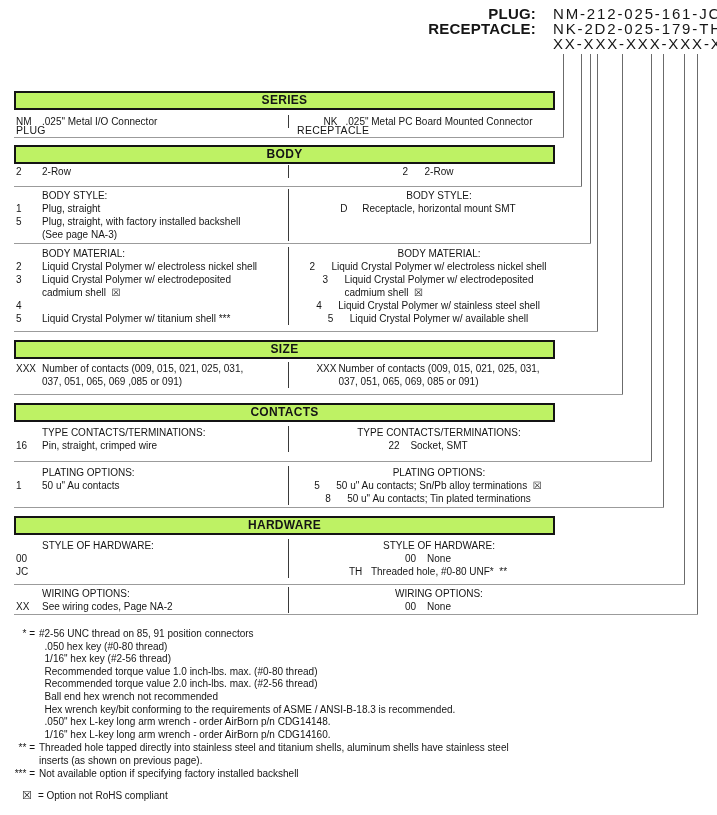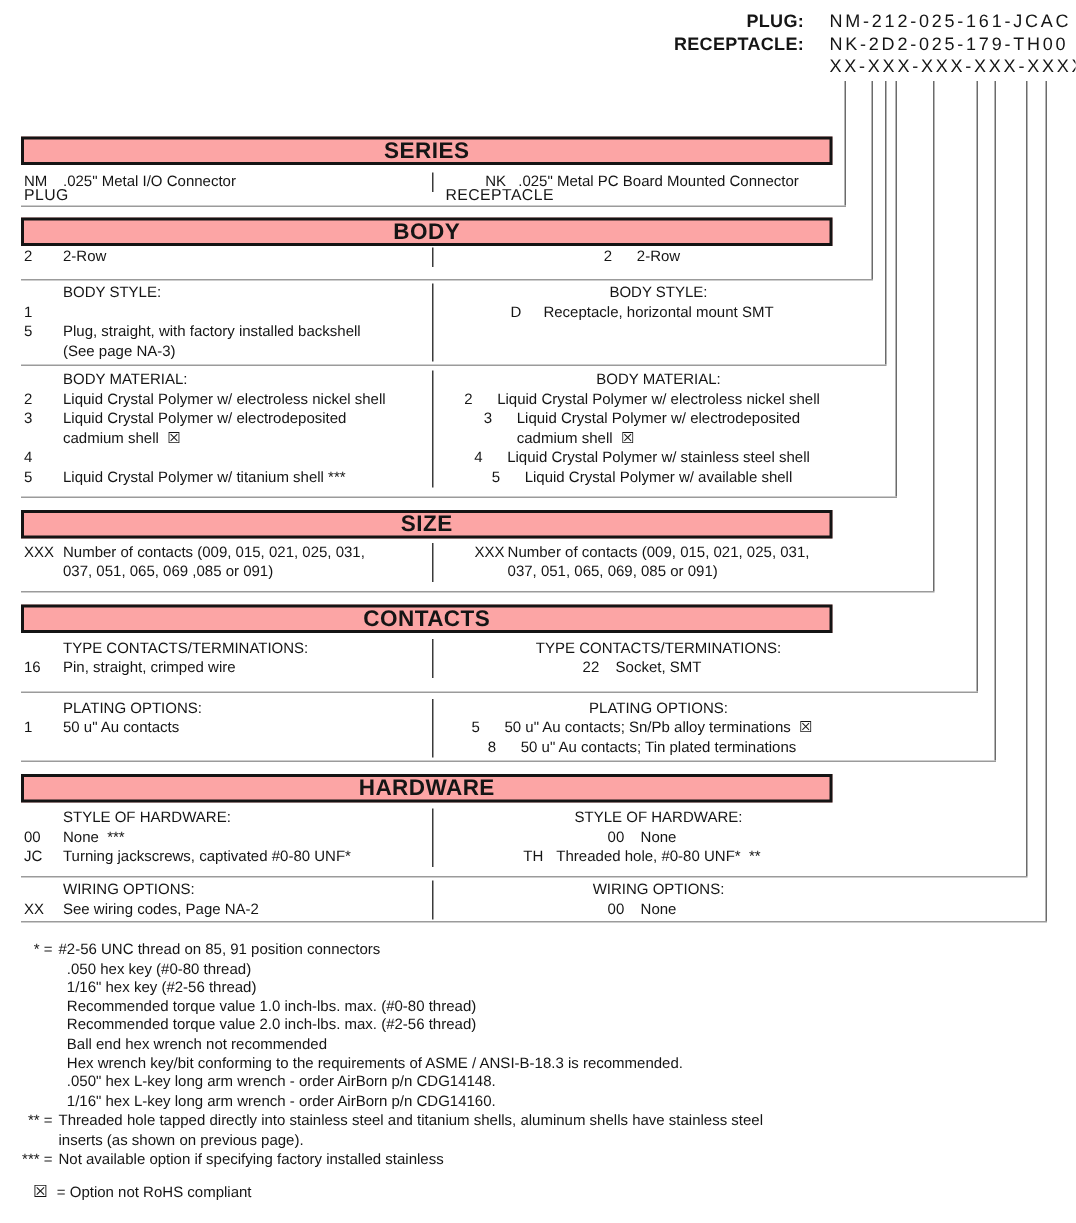--- a/index.html
+++ b/index.html
@@ -2,28 +2,28 @@
 <html><head>
 <meta charset="utf-8">
 <style>
   html,body{margin:0;padding:0;}
   body{
     width:717px;height:815px;background:#ffffff;position:relative;
     font-family:"Liberation Sans",sans-serif;color:#151515;
     -webkit-font-smoothing:antialiased;
   }
   
-  .pnrow{position:absolute;left:300px;width:417px;display:flex;font-size:12px;line-height:14px;}
+  .pnrow{position:absolute;left:300px;width:417px;display:flex;font-size:15px;line-height:14px;}
   .pnlabel{flex:0 0 236px;text-align:right;font-weight:bold;letter-spacing:.2px;white-space:pre;}
   .pnval{margin-left:17px;letter-spacing:1.85px;white-space:pre;}
   
   .collabel{position:absolute;font-size:10.5px;letter-spacing:.3px;margin-top:48px;}
   
   .secbox{position:absolute;left:14px;width:537px;height:15px;border:2px solid #141414;
-    text-align:center;font-weight:bold;font-size:15px;line-height:15px;letter-spacing:.3px;background:#fca5a5;}
+    text-align:center;font-weight:bold;font-size:12px;line-height:15px;letter-spacing:.3px;background:#bef264;}
   
   .block{position:absolute;left:14px;width:541px;display:flex;font-size:10px;line-height:13px;}
   .half-l{width:274px;display:flex;flex-direction:column;}
   .half-r{flex:1;display:flex;flex-direction:column;padding-left:11px;align-items:center;}
   .vdiv{width:1px;background:#3a3a3a;}
   .row{display:flex;}
   .code{flex:0 0 26px;padding-left:2px;white-space:pre;}
   .half-r .code{flex:0 0 22px;padding-left:1px;}
   .txt{flex:1;white-space:pre;}
   
@@ -110,20 +110,21 @@
 </div>
 
 <div class="block" style="top:189px">
   <div class="half-l">
     <div class="row">
       <span class="code"></span>
       <span class="txt">BODY STYLE:</span>
     </div>
     <div class="row">
       <span class="code">1</span>
+      <span class="txt">Plug, straight</span>
     </div>
     <div class="row">
       <span class="code">5</span>
       <span class="txt">Plug, straight, with factory installed backshell
 (See page NA-3)</span>
     </div>
   </div>
   <div class="vdiv"></div>
   <div class="half-r">
     <div class="row">
@@ -260,25 +261,23 @@
 
 <div class="secbox" style="top:516px">HARDWARE</div>
 <div class="block" style="top:539px">
   <div class="half-l">
     <div class="row">
       <span class="code"></span>
       <span class="txt">STYLE OF HARDWARE:</span>
     </div>
     <div class="row">
       <span class="code">00</span>
-      <span class="txt">None  ***</span>
     </div>
     <div class="row">
       <span class="code">JC</span>
-      <span class="txt">Turning jackscrews, captivated #0-80 UNF*</span>
     </div>
   </div>
   <div class="vdiv"></div>
   <div class="half-r">
     <div class="row">
       <span class="code"></span>
       <span class="txt">STYLE OF HARDWARE:</span>
     </div>
     <div class="row">
       <span class="code">00</span>
@@ -327,18 +326,18 @@
   .050" hex L-key long arm wrench - order AirBorn p/n CDG14148.
   1/16" hex L-key long arm wrench - order AirBorn p/n CDG14160.</span>
 </div>
 <div class="fnote" style="top:742px">
   <span class="fsym">** =</span>
   <span class="ftxt">Threaded hole tapped directly into stainless steel and titanium shells, aluminum shells have stainless steel
 inserts (as shown on previous page).</span>
 </div>
 <div class="fnote" style="top:768px">
   <span class="fsym">*** =</span>
-  <span class="ftxt">Not available option if specifying factory installed stainless</span>
+  <span class="ftxt">Not available option if specifying factory installed backshell</span>
 </div>
 <div class="rohs" style="top:789px">
   <span class="rsym">☒</span>
   <span>= Option not RoHS compliant</span>
 </div>
 
 </body></html>

